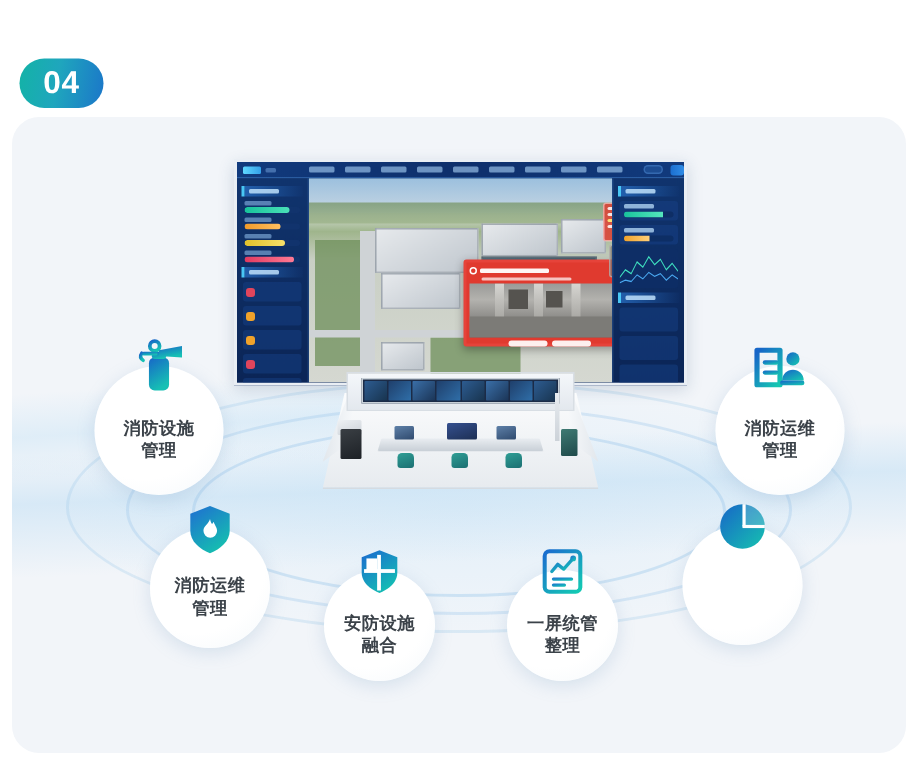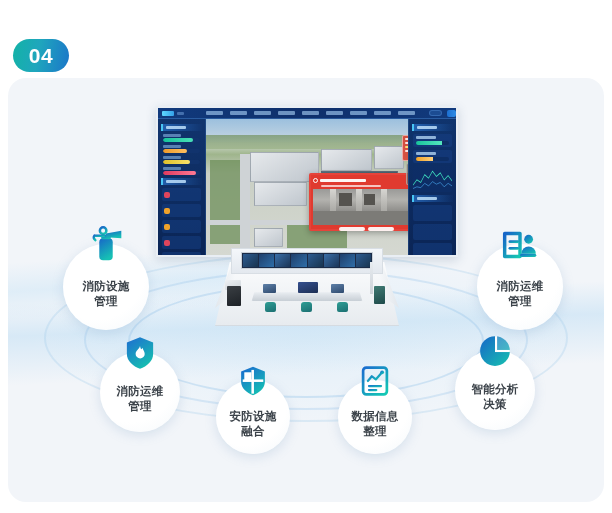--- a/index.html
+++ b/index.html
@@ -571,41 +571,39 @@
                 <stop offset="100%" stop-color="#14c8b4"></stop>
           </linearGradient>
             </defs>
           <rect x="9" y="7" width="30" height="34" rx="4" fill="none" stroke="url(#g4)" stroke-width="3.4"></rect>
           <polyline points="15,24 20,18 25,22 33,13" fill="none" stroke="url(#g4)" stroke-width="2.8" stroke-linecap="round" stroke-linejoin="round"></polyline>
           <circle cx="33" cy="13" r="2.4" fill="url(#g4)"></circle>
           <rect x="15" y="29" width="18" height="2.8" rx="1.4" fill="url(#g4)"></rect>
           <rect x="15" y="34" width="12" height="2.8" rx="1.4" fill="url(#g4)"></rect>
         </svg>
       </span>
-      <span class="lbl">数据信息
+      <span class="lbl">一屏统管
 整理</span>
     </div>
 
     <div class="bubble b5">
       <span class="bub-icon">
         <svg viewBox="0 0 48 48" width="100%" height="100%">
           <defs>
               <linearGradient id="g5" x1="0" y1="0" x2="1" y2="1">
             <stop offset="0%" stop-color="#1766c8"></stop>
                 <stop offset="100%" stop-color="#16c2b0"></stop>
           </linearGradient>
             </defs>
           <circle cx="24" cy="24" r="17" fill="url(#g5)"></circle>
           <path d="M24 24 L24 7 A17 17 0 0 1 41 24 Z" fill="#ffffff" opacity="0.2"></path>
           <rect x="24" y="7" width="2.4" height="17" fill="#ffffff"></rect>
           <rect x="24" y="22.8" width="17" height="2.4" fill="#ffffff"></rect>
         </svg>
       </span>
-      <span class="lbl">智能分析
-决策</span>
     </div>
 
     <div class="bubble b6">
       <span class="bub-icon">
         <svg viewBox="0 0 48 48" width="100%" height="100%">
           <defs>
               <linearGradient id="g6" x1="0.1" y1="0" x2="0.9" y2="1">
             <stop offset="0%" stop-color="#1766c8"></stop>
                 <stop offset="100%" stop-color="#16c6b2"></stop>
           </linearGradient>

